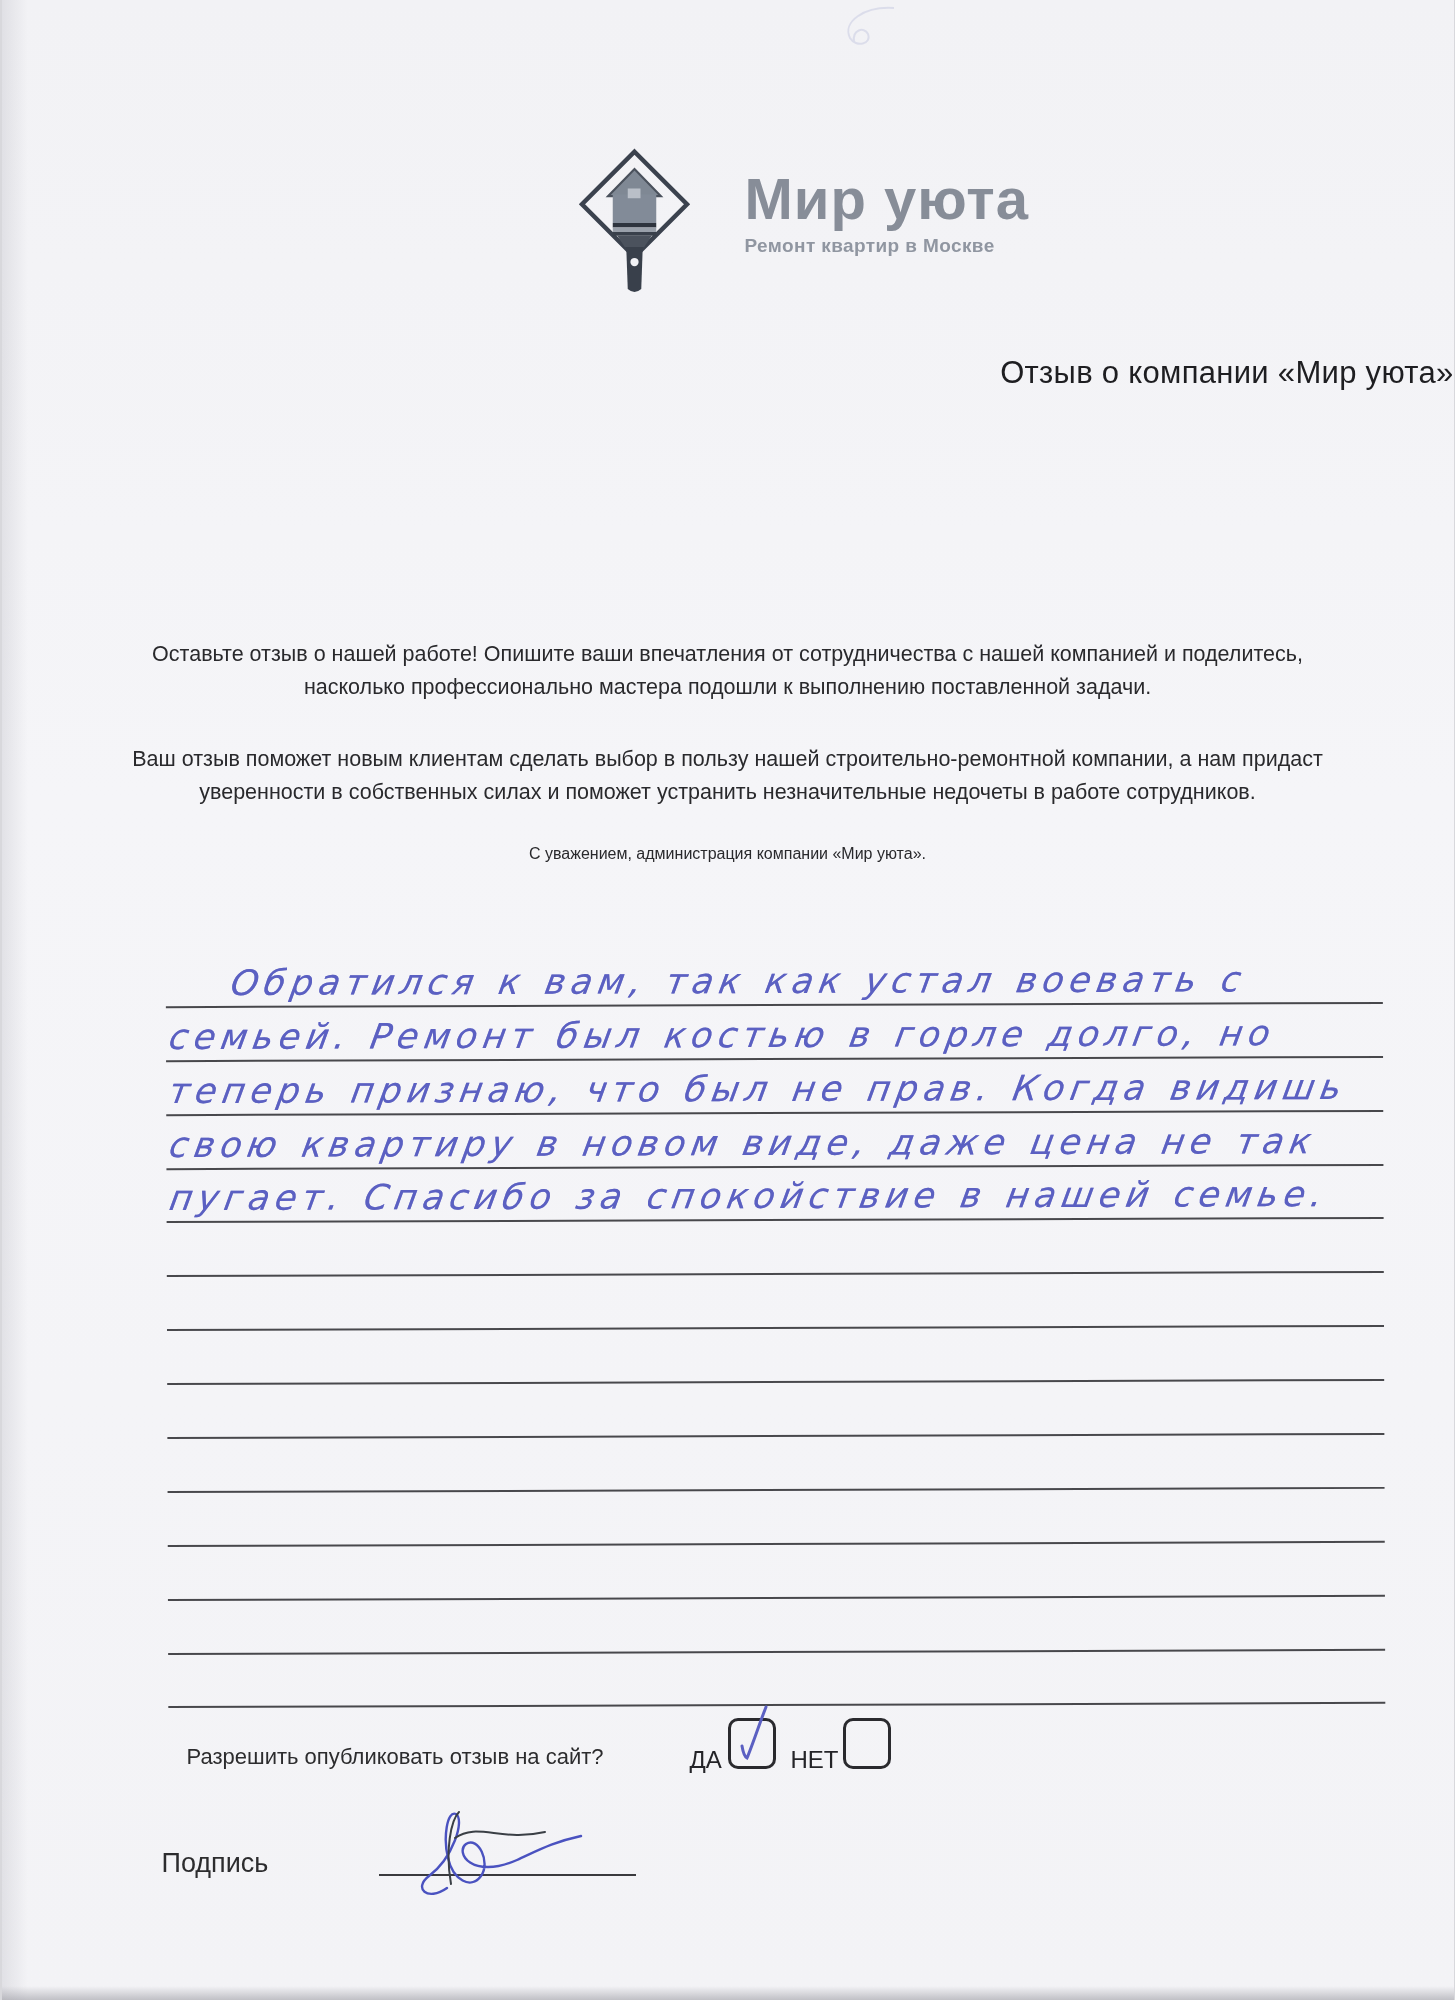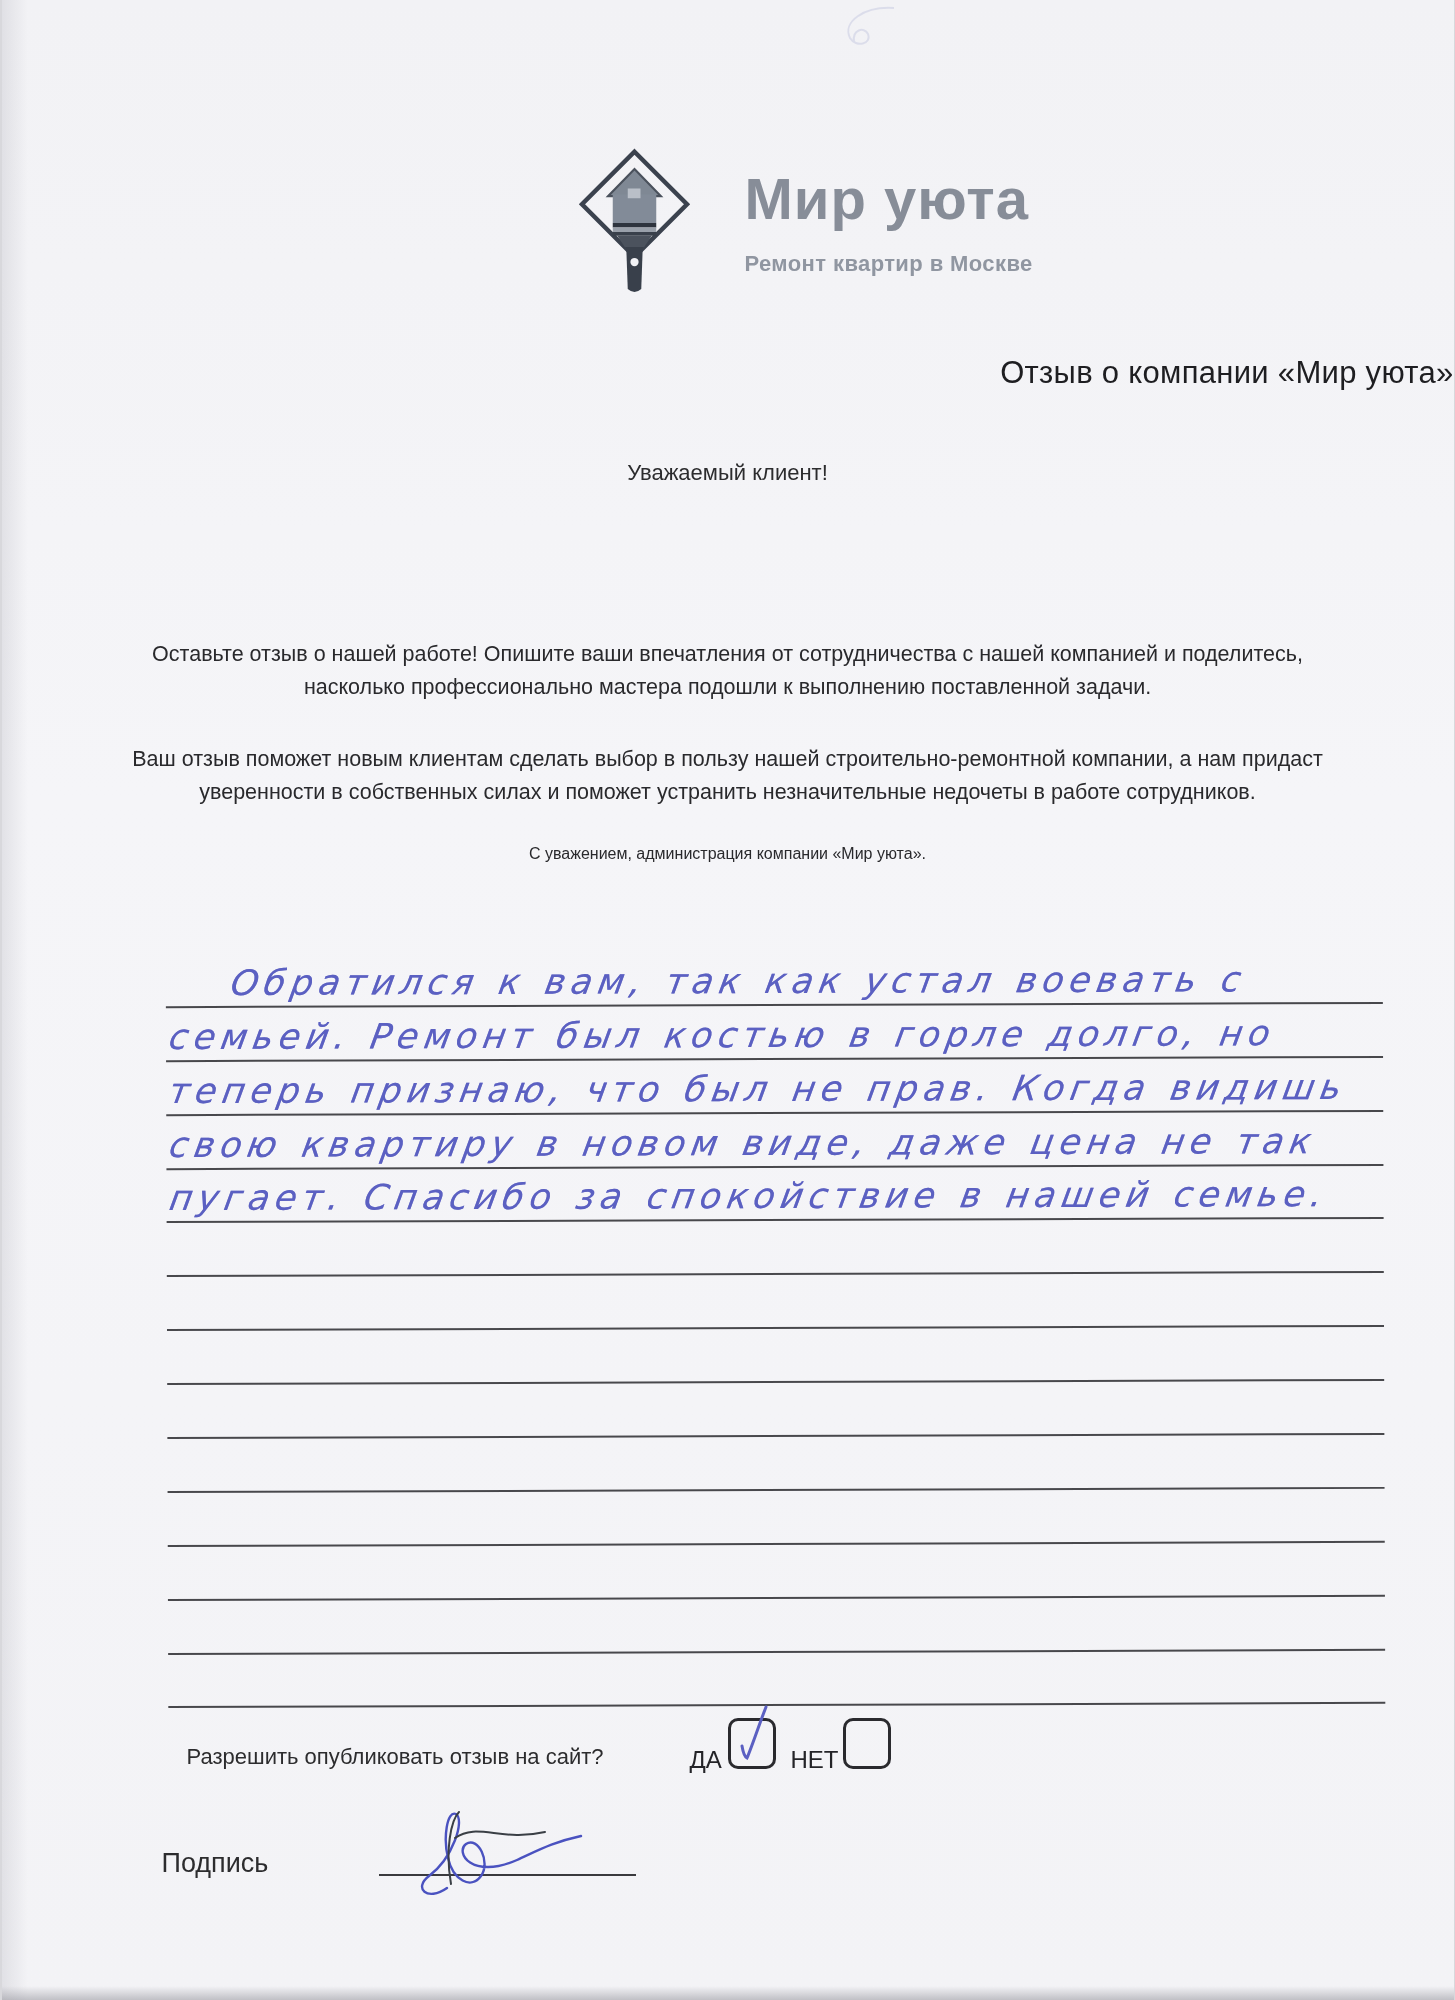--- a/index.html
+++ b/index.html
@@ -17,21 +17,21 @@
     background:linear-gradient(180deg,rgba(170,170,178,0) 0%,rgba(150,150,158,.55) 100%);
   }
   .edge-shade{position:absolute;top:0;bottom:0;left:0;width:26px;
     background:linear-gradient(90deg,rgba(190,190,198,.35),rgba(190,190,198,0));}
 
   
   .logo-wrap{position:absolute;top:148px;left:560px;display:flex;align-items:flex-start;}
   .logo-icon{width:145px;height:150px;}
   .logo-text{margin-left:38px;margin-top:22px;}
   .logo-name{font-size:58px;font-weight:bold;color:#878d98;letter-spacing:1px;line-height:1;}
-  .logo-tagline{font-size:22px;font-weight:bold;color:#9096a1;margin-top:23px;letter-spacing:.4px;}
+  .logo-tagline{font-size:19px;font-weight:bold;color:#9096a1;margin-top:7px;letter-spacing:.4px;}
 
   
   .doc-title{position:absolute;top:355px;left:0;right:0;text-align:right;
     font-size:31px;font-weight:normal;color:#1e1e21;letter-spacing:.3px;}
   .greeting{position:absolute;top:460px;left:0;right:0;text-align:center;font-size:22px;}
   .para{position:absolute;left:110px;right:110px;text-align:center;
     font-size:21.5px;line-height:33px;color:#29292c;}
   .para.p1{top:506px;}
   .para.p2{top:638px;}
   .para.p3{top:743px;}
@@ -99,21 +99,20 @@
       <path d="M64,132 L86,132 L84,188 Q75,196 66,188 Z" fill="#39404b"></path>
       <circle cx="75" cy="152" r="5.5" fill="#f2f2f5"></circle>
     </svg>
     <div class="logo-text">
       <div class="logo-name">Мир уюта</div>
       <div class="logo-tagline">Ремонт квартир в Москве</div>
     </div>
   </div>
 
   <div class="doc-title">Отзыв о компании «Мир уюта»</div>
-  <div class="greeting">Уважаемый клиент!</div>
 
   <div class="para p2">Оставьте отзыв о нашей работе! Опишите ваши впечатления от сотрудничества с нашей компанией и поделитесь, насколько профессионально мастера подошли к выполнению поставленной задачи.</div>
   <div class="para p3">Ваш отзыв поможет новым клиентам сделать выбор в пользу нашей строительно-ремонтной компании, а нам придаст уверенности в собственных силах и поможет устранить незначительные недочеты в работе сотрудников.</div>
 
   <div class="closing">С уважением, администрация компании «Мир уюта».</div>
 
   <div class="lines">
     <div class="rule-line first">
       <span class="hand">Обратился к вам, так как устал воевать с</span>
     </div>

